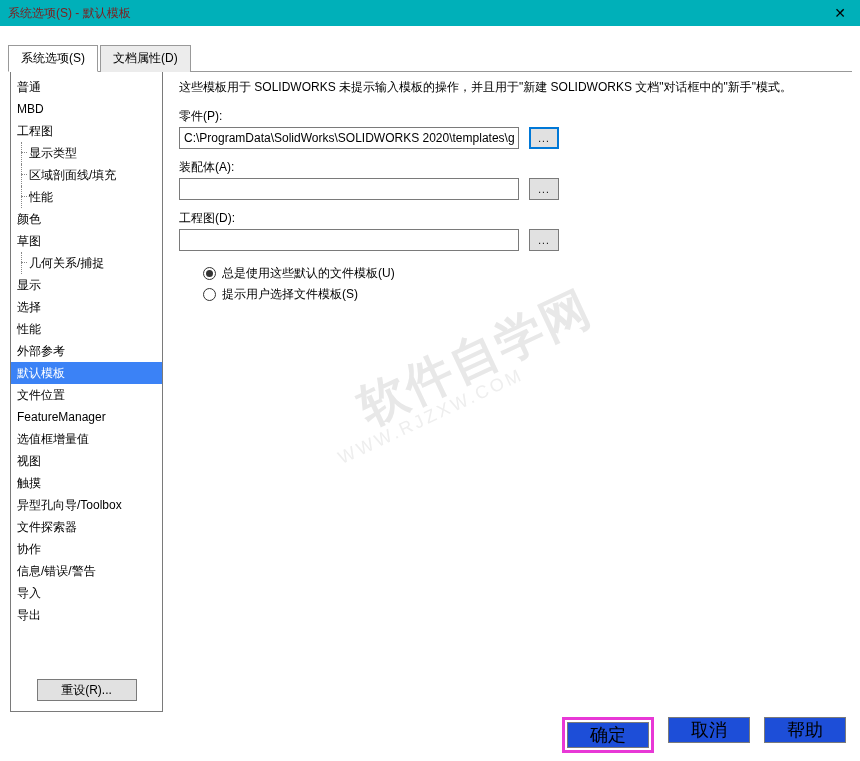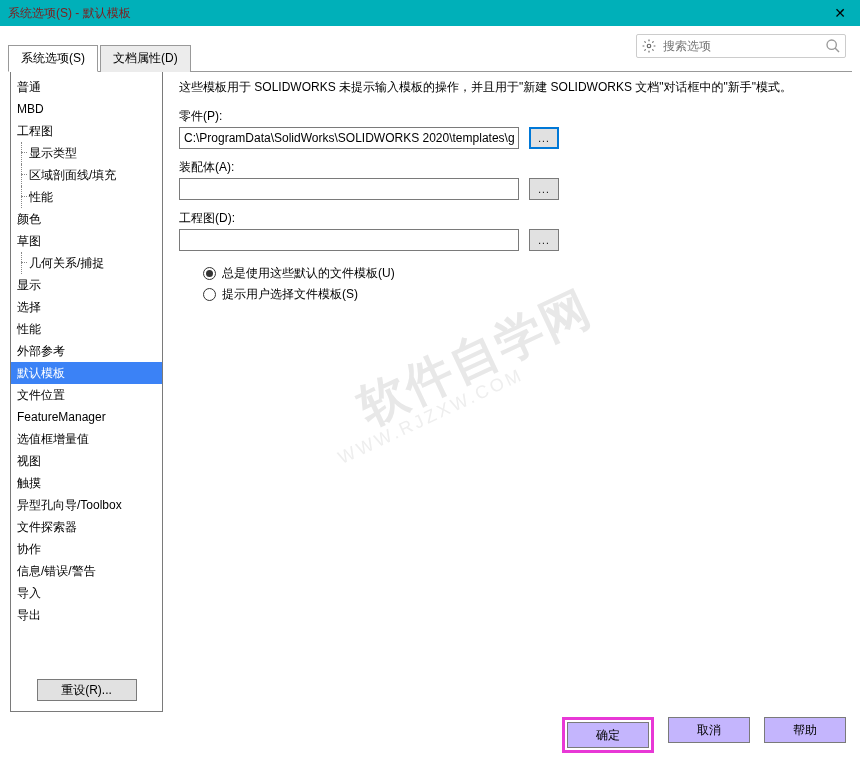--- a/index.html
+++ b/index.html
@@ -45,50 +45,35 @@
 
 .radio-group { margin-top: 14px; margin-left: 24px; }
 .radio-row { display: flex; align-items: center; margin-bottom: 4px; cursor: pointer; }
 .radio-circle { width: 13px; height: 13px; border: 1px solid #333; border-radius: 50%; margin-right: 6px; display: flex; align-items: center; justify-content: center; }
 .radio-dot { width: 7px; height: 7px; background: #333; border-radius: 50%; }
 
 .watermark { position: absolute; top: 300px; left: 350px; transform: rotate(-25deg); font-size: 48px; color: #e8e8e8; pointer-events: none; user-select: none; font-weight: bold; letter-spacing: 2px; }
 .watermark-sub { position: absolute; top: 380px; left: 330px; transform: rotate(-25deg); font-size: 18px; color: #eee; pointer-events: none; user-select: none; letter-spacing: 3px; }
 
 .button-bar { position: absolute; right: 14px; bottom: 8px; display: flex; gap: 14px; }
-.dlg-btn { width: 82px; height: 26px; border: 1px solid #7a7a7a; background: #c4b5fd; cursor: pointer; font-size: 12px; }
+.dlg-btn { width: 82px; height: 26px; border: 1px solid #7a7a7a; background: #1d4ed8; cursor: pointer; font-size: 18px; }
 .ok-highlight { border: 3px solid #e838d6; padding: 2px; }
 </style>
 </head>
 <body>
 
 <div class="titlebar">
   <span class="titlebar-text">系统选项(S) - 默认模板</span>
   <div class="close-btn">
     <span class="close-x">✕</span>
   </div>
 </div>
 
 <div class="dialog-body">
 
-  <div class="search-bar">
-    <span class="gear-icon">
-      <svg width="14" height="14" viewBox="0 0 24 24" fill="none" stroke="#666" stroke-width="2">
-          <circle cx="12" cy="12" r="3"></circle>
-          <path d="M12 1v3m0 16v3M4.2 4.2l2.1 2.1m11.4 11.4l2.1 2.1M1 12h3m16 0h3M4.2 19.8l2.1-2.1M17.7 6.3l2.1-2.1"></path>
-        </svg>
-    </span>
-    <input class="search-input" placeholder="搜索选项" style="">
-    <span class="search-icon">
-      <svg width="16" height="16" viewBox="0 0 24 24" fill="none" stroke="#999" stroke-width="2">
-          <circle cx="10" cy="10" r="7"></circle>
-          <line x1="21" y1="21" x2="15" y2="15"></line>
-        </svg>
-    </span>
-  </div>
 
   <div class="tabs">
     <div class="tab active">系统选项(S)</div>
     <div class="tab">文档属性(D)</div>
   </div>
 
   <div class="content-area">
     <div class="sidebar">
       <div class="tree-list" id="tree-list">
           <div class="tree-item">普通</div>

